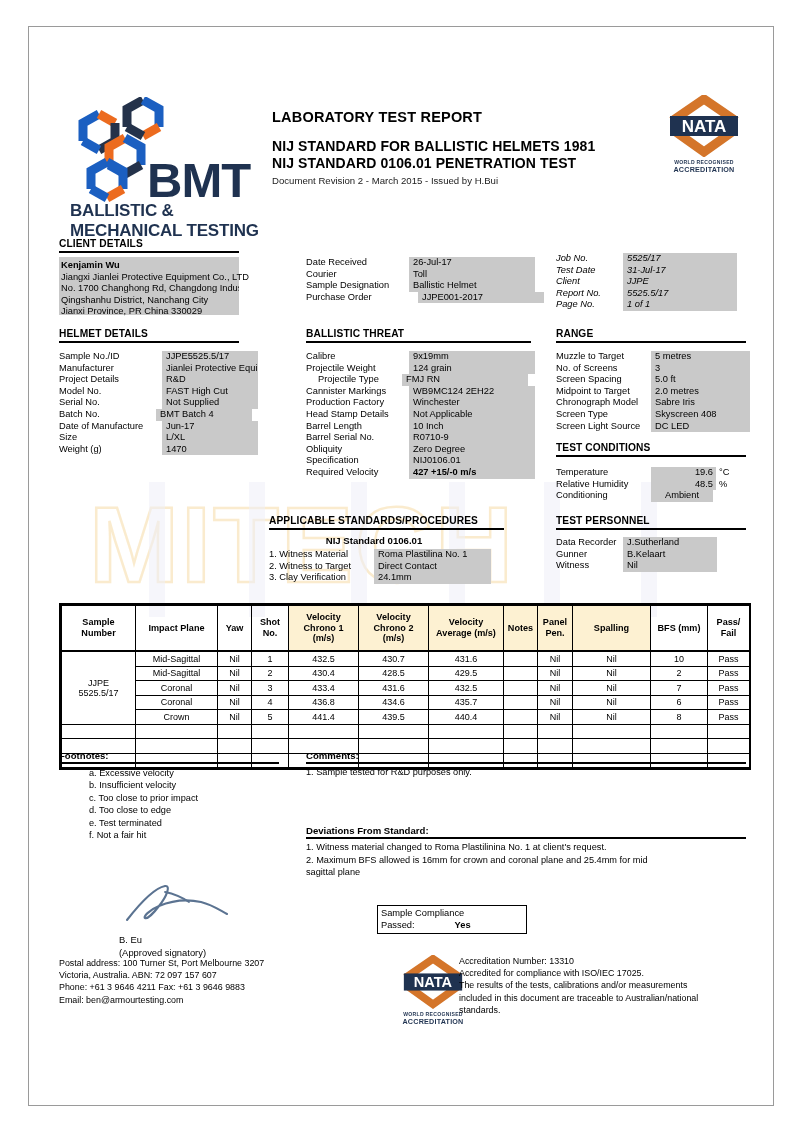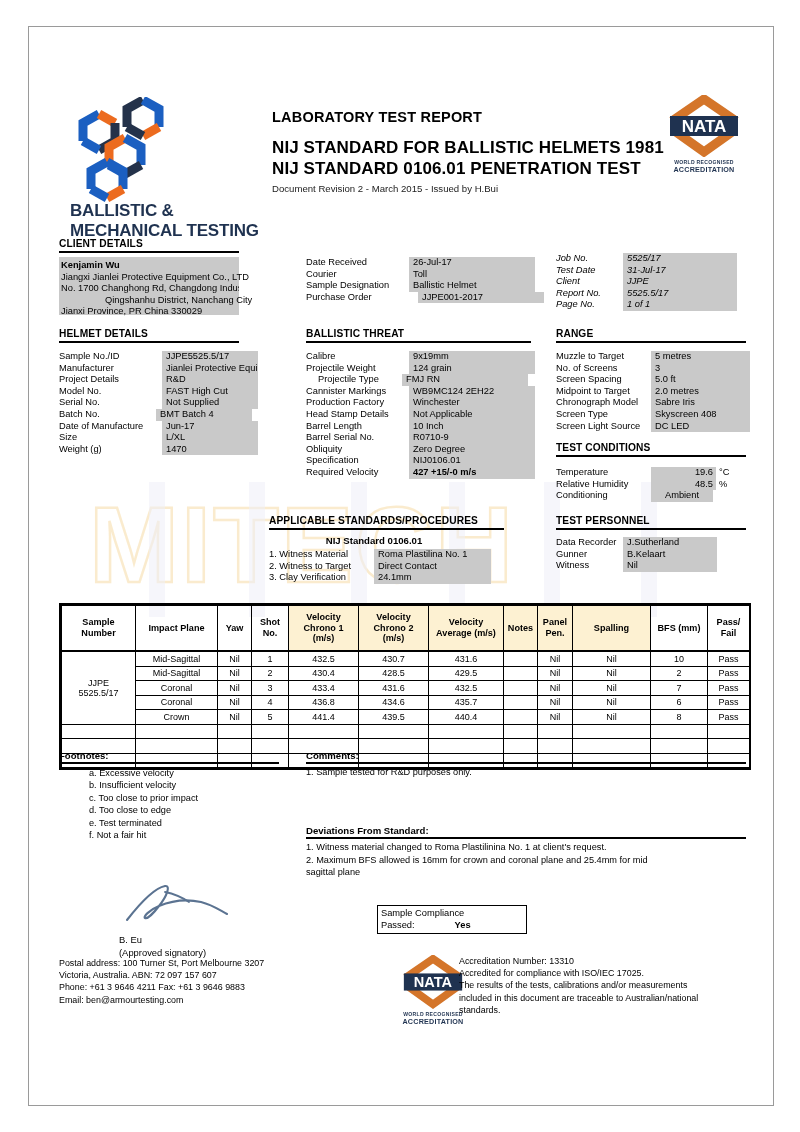--- a/index.html
+++ b/index.html
@@ -65,21 +65,21 @@
     font-size: 49px; font-weight: bold; letter-spacing: -1px;
     color: #1f3250; font-family: "Liberation Sans", sans-serif;
   }
   .bmt-sub {
     position: absolute; left: 1px; top: 104px;
     font-size: 17px; font-weight: bold; letter-spacing: -0.2px;
     color: #1f3250;
   }
   .title-block { position: absolute; left: 243px; top: 82px; }
   .t-main { font-size: 14.5px; font-weight: bold; letter-spacing: .2px; }
-  .t-sub { font-size: 17px; font-weight: bold; margin-top: 2px; letter-spacing: .1px;}
+  .t-sub { font-size: 14px; font-weight: bold; margin-top: 2px; letter-spacing: .1px;}
   .t-rev { font-size: 9.6px; margin-top: 4px; color: #222; }
 
   .nata-top { position: absolute; left: 633px; top: 68px; }
   .nata-wrap { position: relative; width: 84px; text-align: center; }
   .nata-mark { position: relative; width: 84px; height: 62px; }
   .nata-txt1 { font-size: 5.1px; font-weight: bold; color: #1f3250; letter-spacing: .3px; margin-top: 2px;}
   .nata-txt2 { font-size: 7.2px; font-weight: bold; color: #1f3250; letter-spacing: .2px;}
 
   
   .sec-head {
@@ -190,20 +190,21 @@
               <path d="M40,68 L40,50 L56,41" stroke="#ec6b1f"></path>
               <path d="M56,41 L72,50 L72,68" stroke="#1b5fc1"></path>
               <path d="M72,68 L56,77" stroke="#24324a"></path>
               <path d="M56,77 L40,68" stroke="#1b5fc1"></path>
               <path d="M22,92 L22,74 L38,65" stroke="#1b5fc1"></path>
               <path d="M38,65 L54,74 L54,92" stroke="#1b5fc1"></path>
               <path d="M54,92 L38,101" stroke="#ec6b1f"></path>
               <path d="M38,101 L22,92" stroke="#1b5fc1"></path>
             </g>
           </svg>
+          <div class="bmt-word">BMT</div>
           <div class="bmt-sub">BALLISTIC &amp; MECHANICAL TESTING</div>
         </div>
 
         <div class="title-block">
           <div class="t-main">LABORATORY TEST REPORT</div>
           <div style="height:11px"></div>
           <div class="t-sub">NIJ STANDARD FOR BALLISTIC HELMETS 1981</div>
           <div class="t-sub" style="margin-top:1px">NIJ STANDARD 0106.01 PENETRATION TEST</div>
           <div class="t-rev">Document Revision 2 - March 2015 - Issued by H.Bui</div>
         </div>
@@ -225,21 +226,21 @@
       </div>
 
       <div class="blk" style="left:30px; top:211px; width:180px;">
         <span class="sec-head">CLIENT DETAILS</span>
       </div>
       <div class="blk grayfill" style="left:30px; top:230px; width:180px; height:58px;">
         <div class="lv-rows" style="padding:3px 2px 0 2px;">
           <div style="font-size:9.3px;font-weight:bold;white-space:nowrap;">Kenjamin Wu</div>
           <div style="font-size:9.3px;white-space:nowrap;">Jiangxi Jianlei Protective Equipment Co., LTD</div>
           <div style="font-size:9.3px;white-space:nowrap;overflow:hidden;width:178px;">No. 1700 Changhong Rd, Changdong Industrial</div>
-          <div style="font-size:9.3px;white-space:nowrap;margin-left:44px;">Qingshanhu District, Nanchang City</div>
+          <div style="font-size:9.3px;white-space:nowrap;">Qingshanhu District, Nanchang City</div>
           <div style="font-size:9.3px;white-space:nowrap;">Jianxi Province, PR China 330029</div>
         </div>
       </div>
 
       <div class="blk" style="left:277px; top:230px; width:225px;">
         <div class="lv-rows">
           <div class="lv-row">
             <span class="lv-label" style="width:103px">Date Received</span>
             <span class="lv-value grayfill" style="width:122px; padding-left:4px;">26-Jul-17</span>
           </div>

